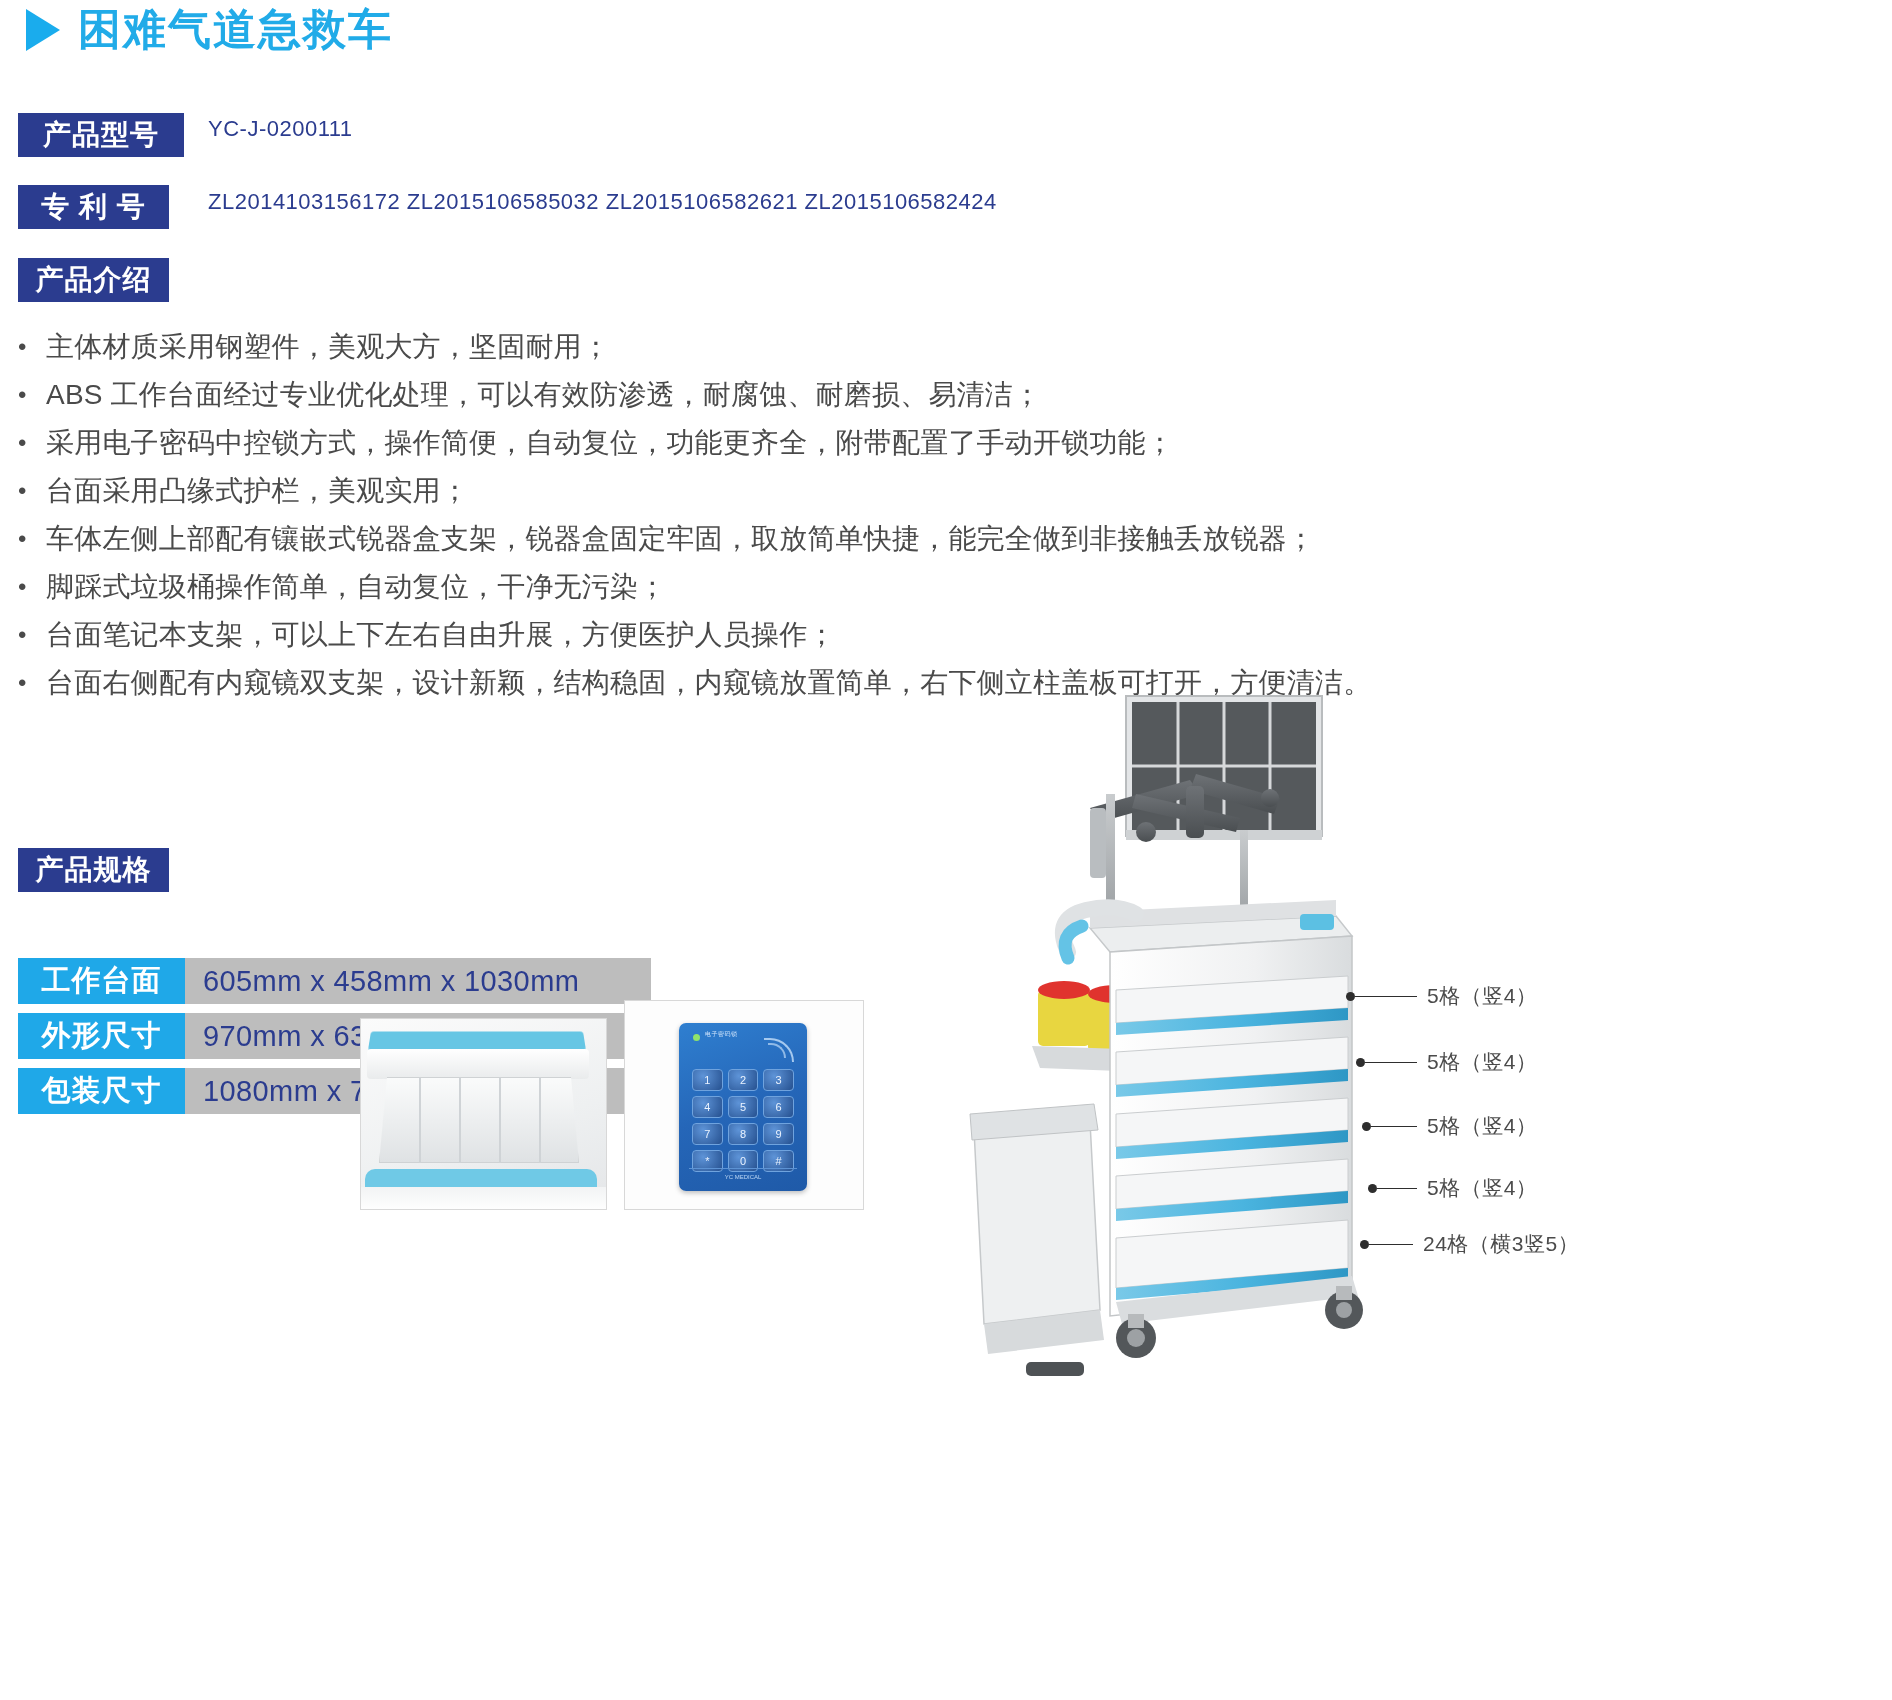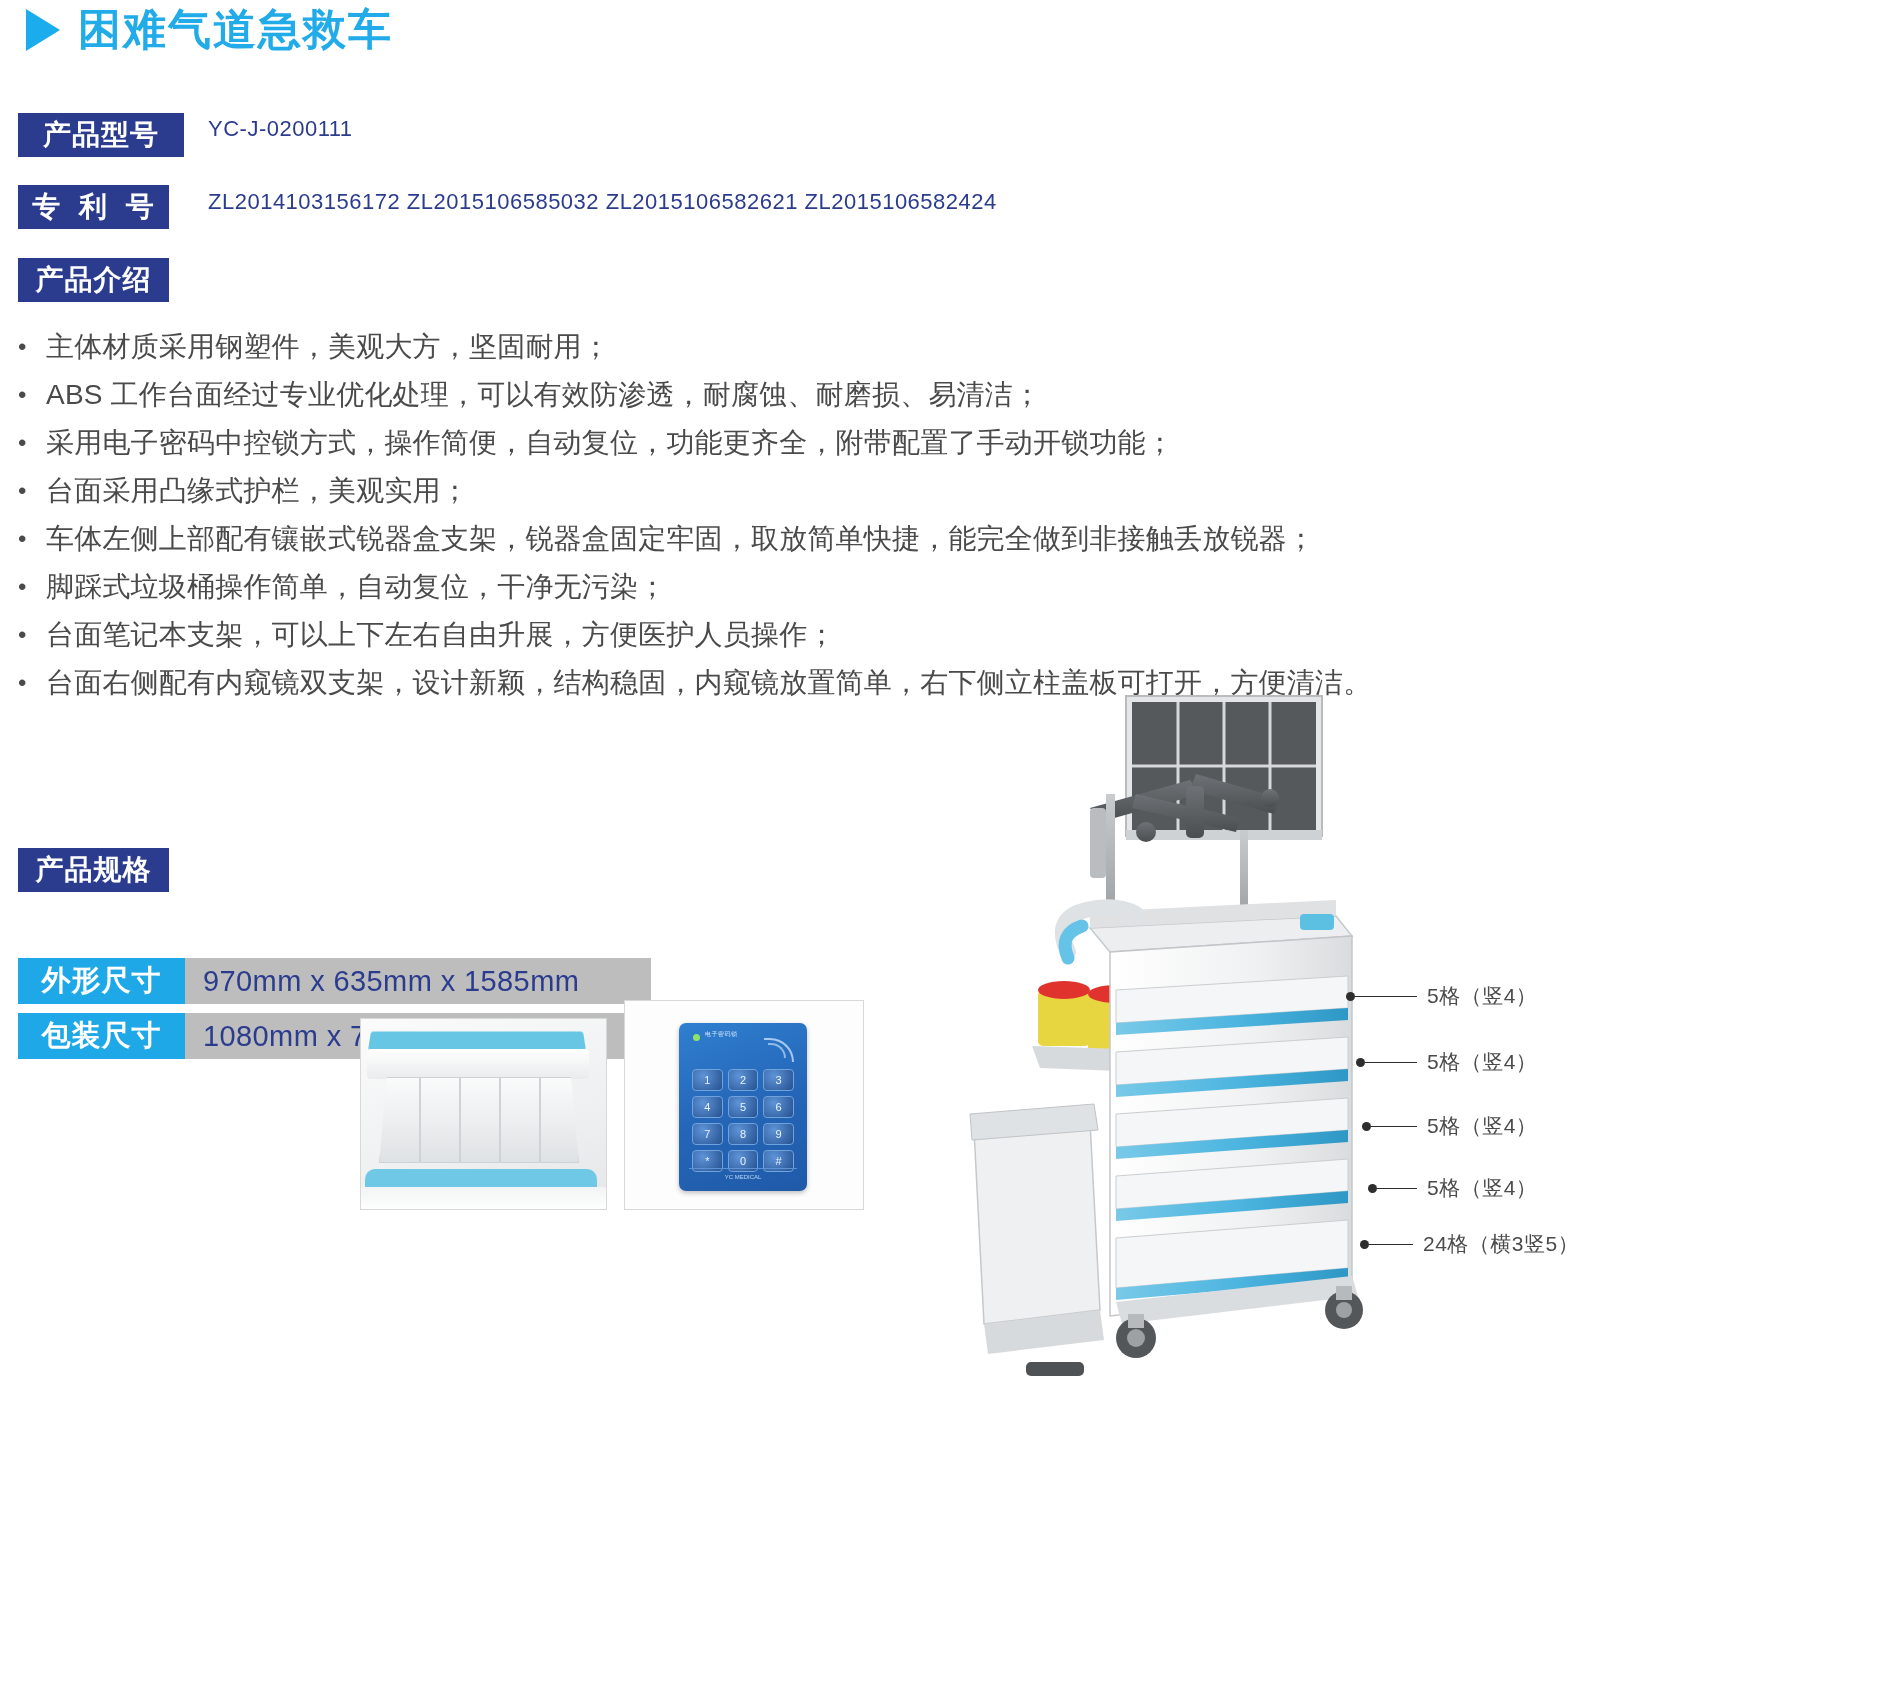--- a/index.html
+++ b/index.html
@@ -31,21 +31,21 @@
   .badge {
     position: absolute;
     background: #2b3c8f;
     color: #ffffff;
     font-size: 28px;
     font-weight: 700;
     display: flex; align-items: center; justify-content: center;
     letter-spacing: 1px;
   }
   .badge-model { left: 18px; top: 113px; width: 166px; height: 44px; }
-  .badge-patent { left: 18px; top: 185px; width: 151px; height: 44px; font-family: Liberation Mono, monospace; }
+  .badge-patent { left: 18px; top: 185px; width: 151px; height: 44px; }
   .badge-intro  { left: 18px; top: 258px; width: 151px; height: 44px; }
   .badge-spec   { left: 18px; top: 848px; width: 151px; height: 44px; }
 
   .field-value {
     position: absolute;
     color: #2b3c8f;
     font-size: 22px;
     letter-spacing: 0.5px;
     white-space: nowrap;
   }
@@ -206,20 +206,24 @@
     <div class="bullet-item">
       <span class="bullet-dot">•</span>
       <span class="bullet-text">台面右侧配有内窥镜双支架，设计新颖，结构稳固，内窥镜放置简单，右下侧立柱盖板可打开，方便清洁。</span>
     </div>
   </div>
 
   <div class="badge badge-spec">产品规格</div>
 
   <div class="spec-table">
     <div class="spec-row">
+      <div class="spec-key">工作台面</div>
+      <div class="spec-val">605mm x 458mm x 1030mm</div>
+    </div>
+    <div class="spec-row">
       <div class="spec-key">外形尺寸</div>
       <div class="spec-val">970mm x 635mm x 1585mm</div>
     </div>
     <div class="spec-row">
       <div class="spec-key">包装尺寸</div>
       <div class="spec-val">1080mm x 745mm x 1740mm</div>
     </div>
   </div>
 
   <div class="thumb thumb-drawer">

